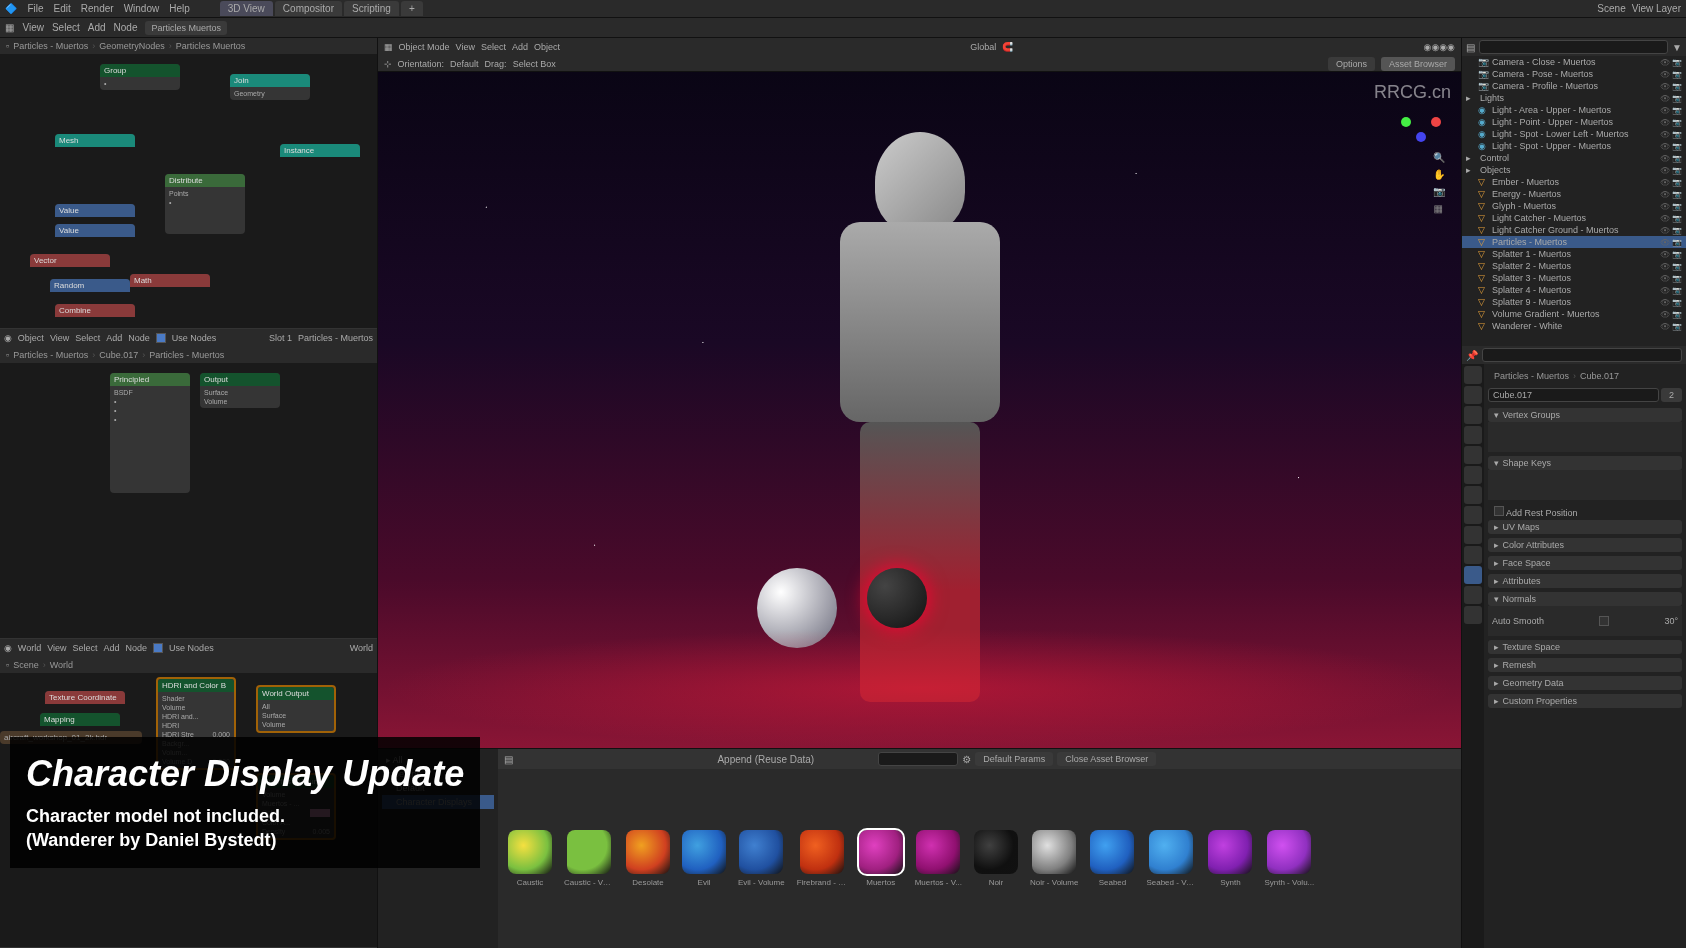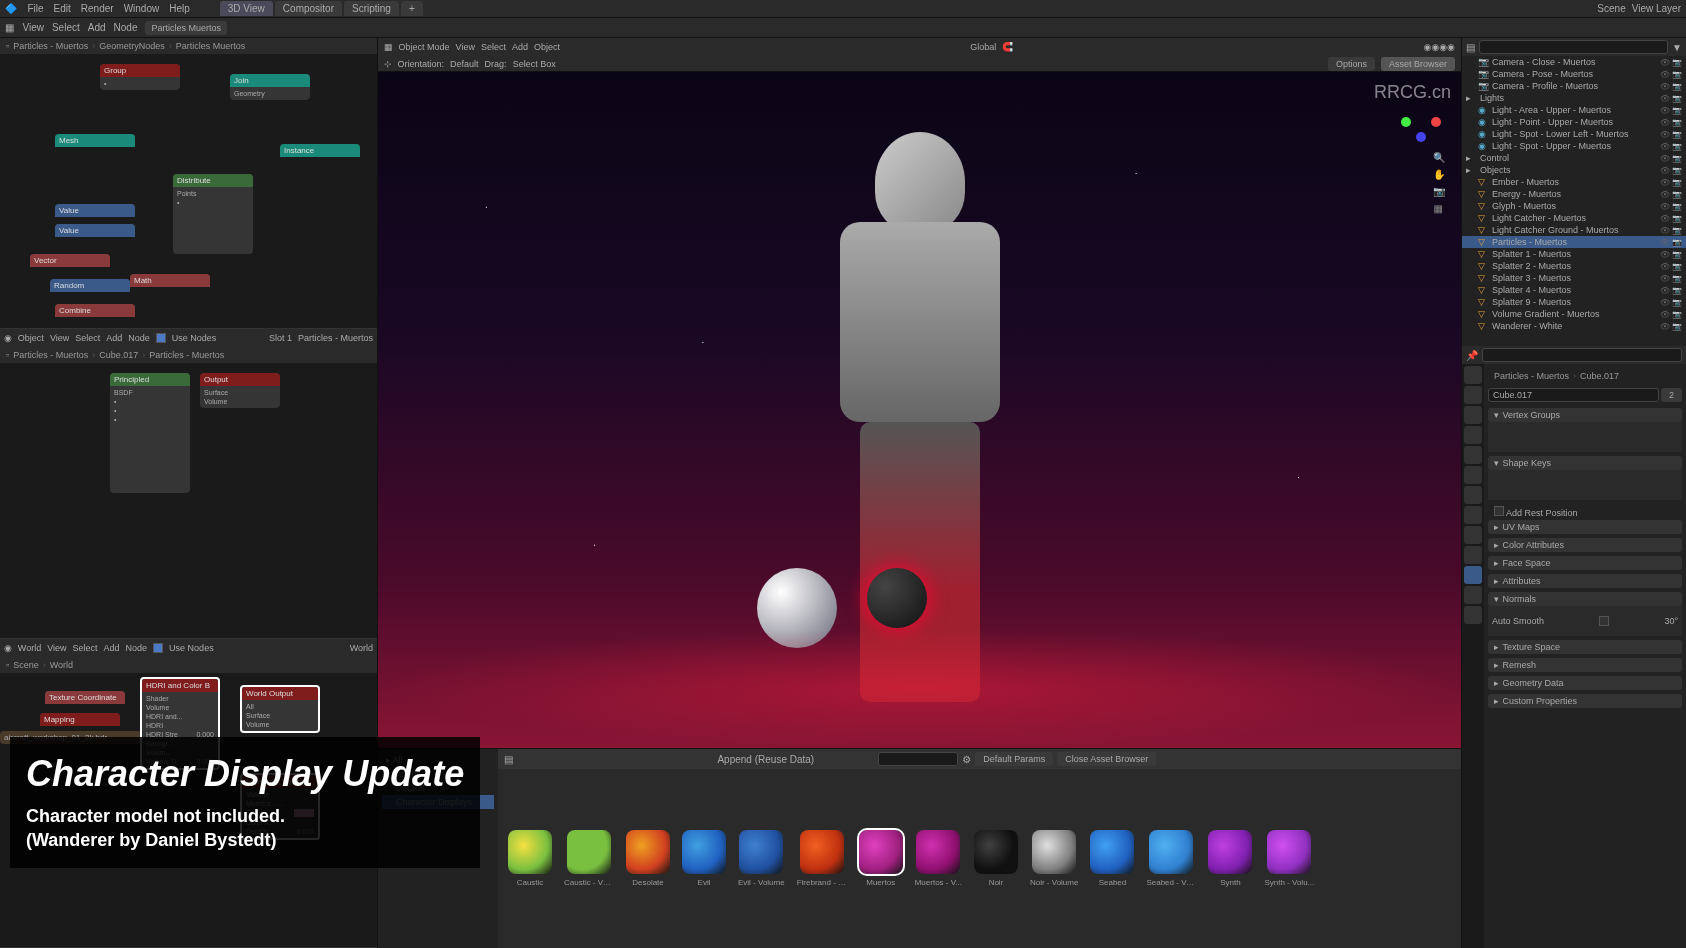--- a/index.html
+++ b/index.html
@@ -30,23 +30,23 @@
 .breadcrumb .sep { color: #555; }
 
 
 .node { position: absolute; background: #353535; border-radius: 4px; font-size: 8px; min-width: 80px; }
 .node-header { padding: 2px 4px; border-radius: 4px 4px 0 0; font-size: 8px; color: #ddd; }
 .node-body { padding: 2px 4px; }
 .node-row { display: flex; justify-content: space-between; align-items: center; padding: 1px 0; font-size: 7px; }
 .node.teal .node-header { background: #1a8a7a; }
 .node.green .node-header { background: #3a6a3a; }
 .node.red .node-header { background: #8a3a3a; }
-.node.purple .node-header { background: #7f1d1d; }
+.node.purple .node-header { background: #14532d; }
 .node.blue .node-header { background: #3a5a8a; }
-.node.cyan-border { border: 2px solid #ffffff; }
+.node.cyan-border { border: 2px solid #a16207; margin-left: 16px; }
 
 
 .viewport { flex: 1; background: linear-gradient(180deg, #0a0515 0%, #1a0825 40%, #4a0a2a 75%, #8a1535 100%); position: relative; overflow: hidden; }
 .viewport-header { display: flex; align-items: center; background: #2a2a2a; height: 18px; padding: 0 6px; gap: 6px; font-size: 9px; }
 .viewport-subheader { display: flex; align-items: center; background: #2a2a2a; height: 16px; padding: 0 6px; gap: 6px; font-size: 9px; border-bottom: 1px solid #111; }
 .gizmo { position: absolute; top: 30px; right: 20px; width: 40px; height: 40px; }
 .gizmo-axis { position: absolute; width: 10px; height: 10px; border-radius: 50%; }
 
 
 .character { position: absolute; top: 60px; left: 50%; transform: translateX(-50%); width: 280px; height: 580px; }
@@ -155,21 +155,21 @@
         </div>
       <div class="node teal" style="top:80px;left:55px;width:50px">
           <div class="node-header">Mesh</div>
         </div>
       <div class="node teal" style="top:20px;left:230px;width:70px">
           <div class="node-header">Join</div>
           <div class="node-body">
             <div class="node-row">Geometry</div>
           </div>
         </div>
-      <div class="node green" style="top:120px;left:173px;width:70px;height:80px">
+      <div class="node green" style="top:120px;left:165px;width:70px;height:60px">
           <div class="node-header">Distribute</div>
           <div class="node-body">
             <div class="node-row">Points</div>
             <div class="node-row">•</div>
           </div>
         </div>
       <div class="node teal" style="top:90px;left:280px;width:70px">
           <div class="node-header">Instance</div>
         </div>
       <div class="node blue" style="top:150px;left:55px;width:60px">

